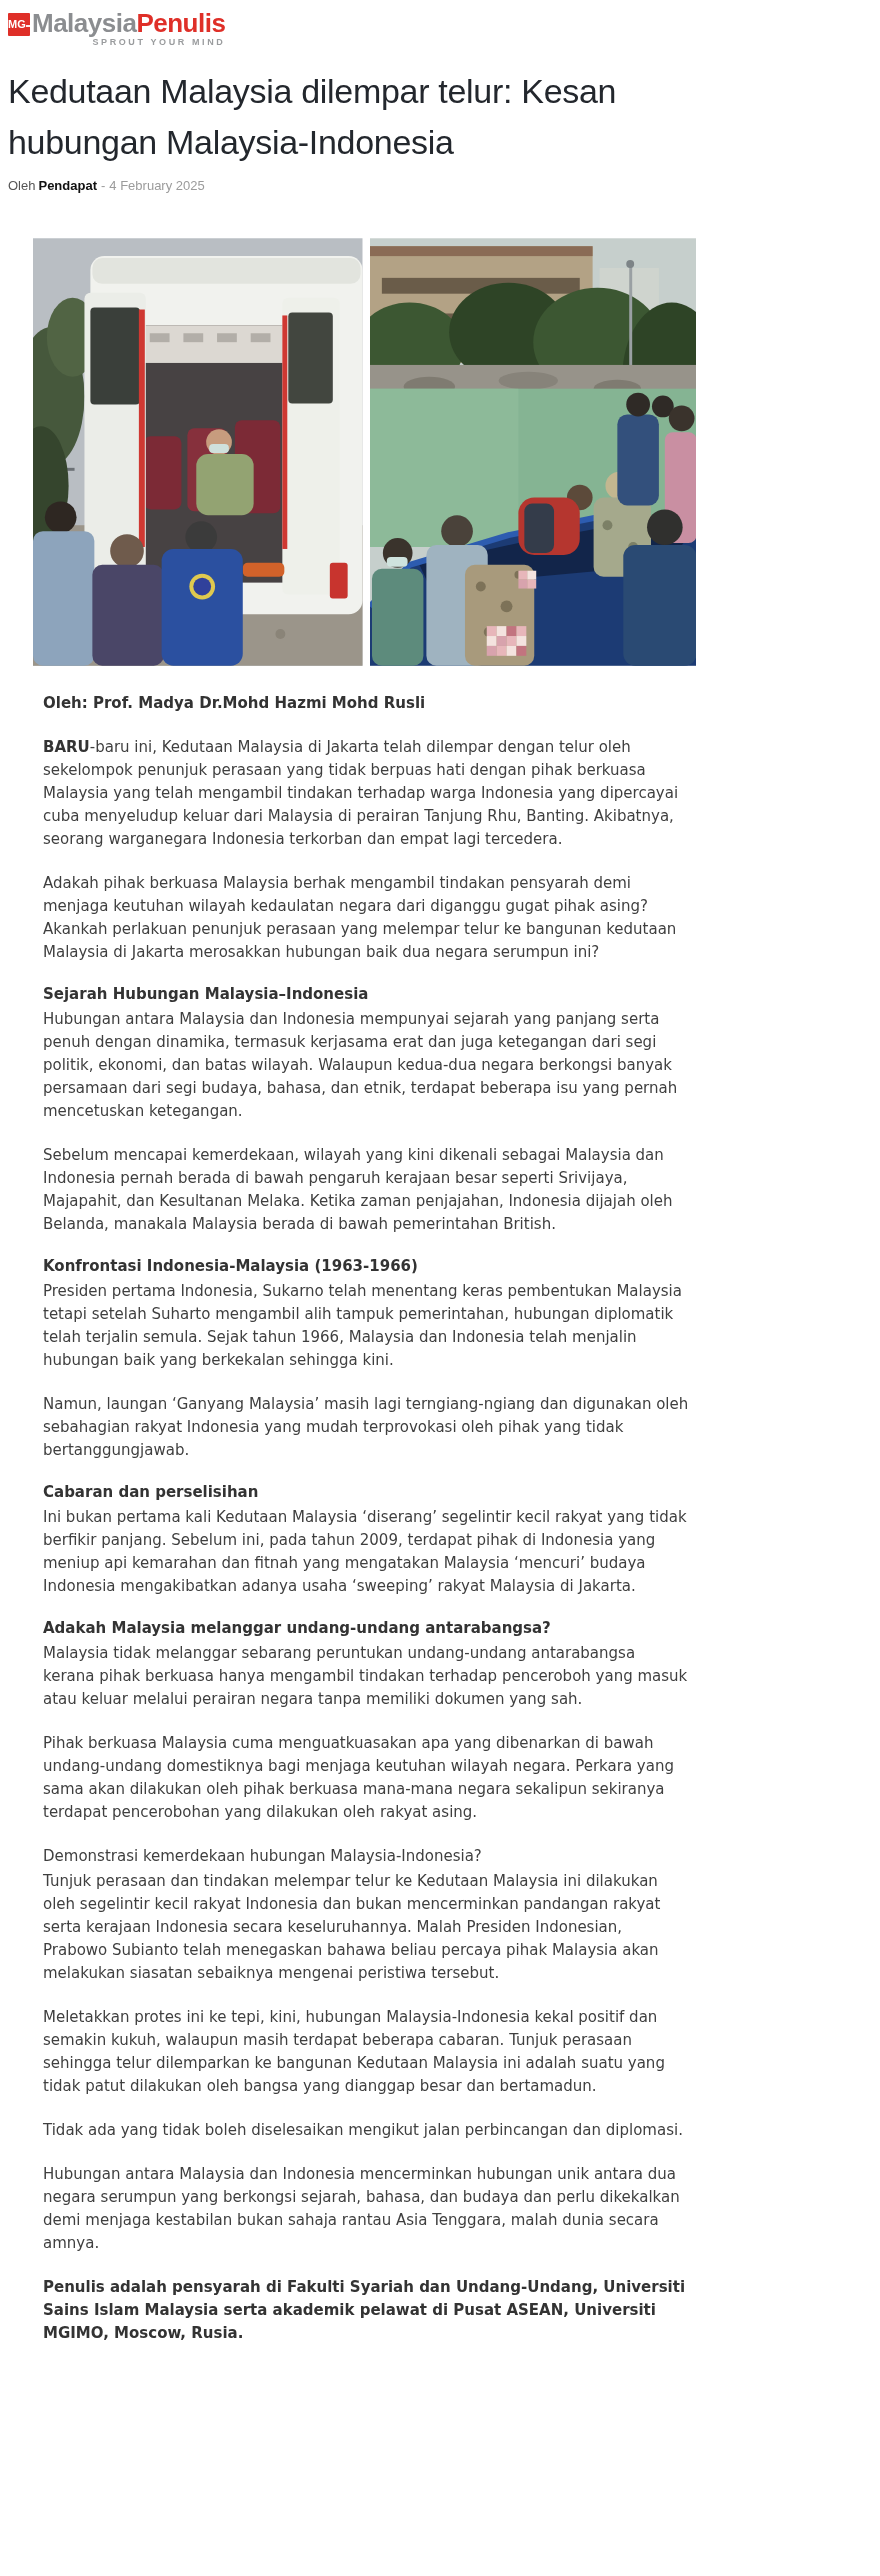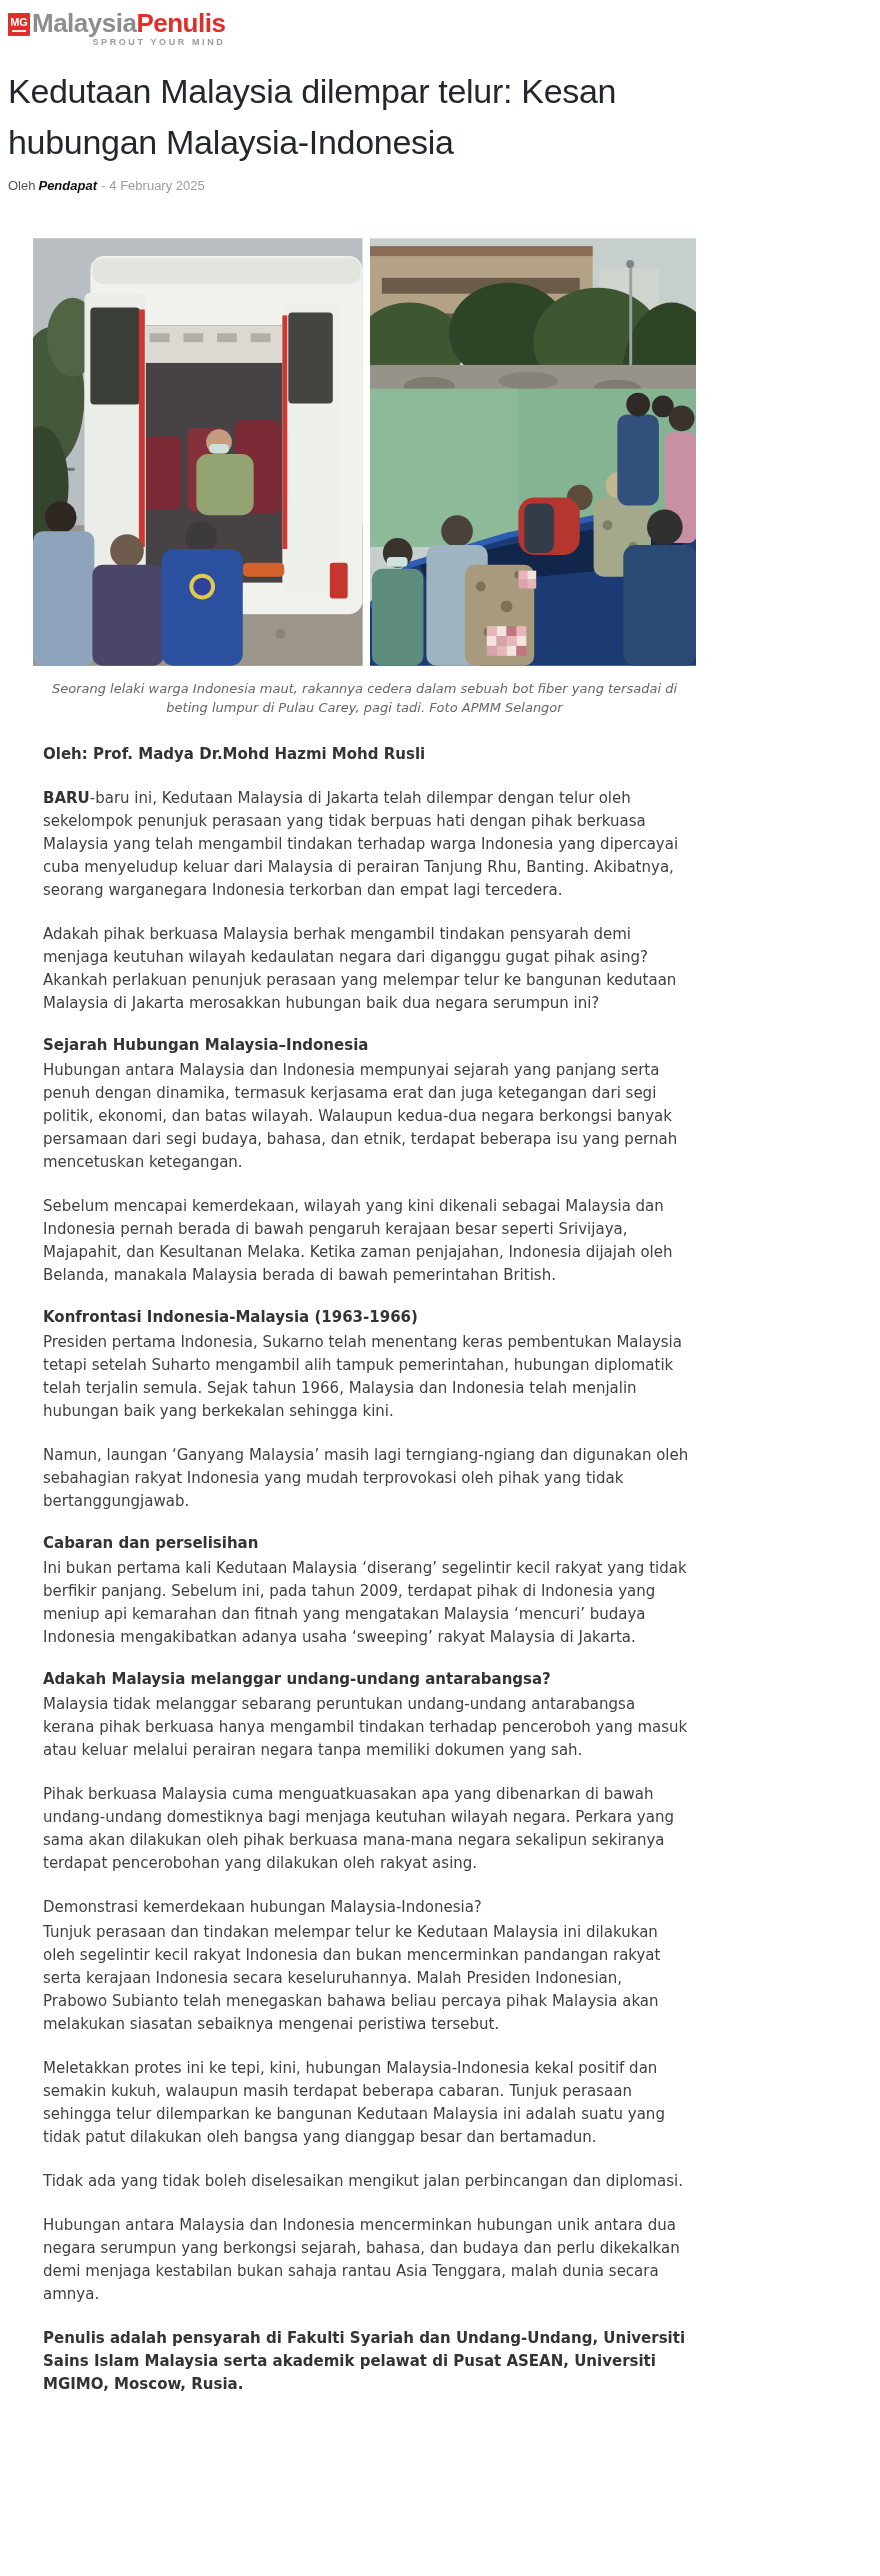--- a/index.html
+++ b/index.html
@@ -3,35 +3,35 @@
 <meta charset="utf-8">
 <style>
   html,body { margin:0; padding:0; background:#ffffff; }
   body { width:880px; font-family:"DejaVu Sans", sans-serif; color:#3f3f3f; }
   .page { padding:6px 0 30px 0; }
 
   
   .site-header { padding:4px 0 0 8px; }
   .logo { display:inline-flex; align-items:flex-start; text-decoration:none; cursor:pointer; }
   .logo-box { width:22px; height:23px; background:var(--brand-red,#df2f28); color:#fff;
-              display:flex; flex-direction:column; align-items:center; justify-content:center;
+              display:flex; flex-direction:row; align-items:center; justify-content:center;
               font:700 11px/11px "Liberation Sans", sans-serif; border-radius:1px; margin-top:3px; }
   .mg-bar { width:14px; height:2px; background:#fff; margin-top:2px; opacity:.9; }
   .logo-text { display:inline-flex; flex-direction:column; margin-left:2px; }
   .logo-row { font:700 26px/26px "Liberation Sans", sans-serif; letter-spacing:-0.5px; }
   .logo-gray { color:var(--logo-gray,#8b8d90); }
   .logo-red { color:var(--brand-red,#df2f28); }
   .tagline { align-self:flex-end; font:700 9px/11px "Liberation Sans", sans-serif;
              color:#9a9c9e; letter-spacing:2.6px; margin-top:1px; }
 
   
   h1.article-title { margin:18px 0 0 8px; width:693px;
         font:400 34px/51px "Liberation Sans", sans-serif; color:#23272d; letter-spacing:-0.3px; }
   .byline { margin:9px 0 0 8px; font:400 13px/17px "Liberation Sans", sans-serif; color:#555; }
-  .byline-author { font-weight:700; color:#111; text-decoration:none; cursor:pointer; margin-left:3px;font-style:italic; }
+  .byline-author { font-weight:700; color:#111; text-decoration:none; cursor:pointer; margin-left:3px; }
   .byline-sep { color:#9b9b9b; margin:0 4px; }
   .byline-date { color:#9b9b9b; }
 
   
   figure.article-figure { margin:44px 0 0 33px; width:663px; }
   .photos { display:flex; gap:7px; height:428px; }
   .photos svg { display:block; }
   figcaption { margin-top:13px; padding:0 14px; font:italic 13px/19px "DejaVu Sans", sans-serif;
                color:#666; text-align:center; }
 
@@ -177,21 +177,20 @@
           <rect x="138" y="402" width="10" height="10" fill="#e7b6ba"></rect>
             <rect x="148" y="402" width="10" height="10" fill="#f4e3df"></rect>
           <rect x="118" y="412" width="10" height="10" fill="#d8a3ad"></rect>
             <rect x="128" y="412" width="10" height="10" fill="#e7b6ba"></rect>
           <rect x="138" y="412" width="10" height="10" fill="#f4e3df"></rect>
             <rect x="148" y="412" width="10" height="10" fill="#c2747f"></rect>
         </g>
       </svg>
 
     </div>
-    <figcaption>Seorang lelaki warga Indonesia maut, rakannya cedera dalam sebuah bot fiber yang tersadai di beting lumpur di Pulau Carey, pagi tadi. Foto APMM Selangor</figcaption>
   </figure>
 
   <div id="article-body" class="article-body">
       <p class="author-line">Oleh: Prof. Madya Dr.Mohd Hazmi Mohd Rusli</p>
       <p class="para lead"><strong>BARU</strong>-baru ini, Kedutaan Malaysia di Jakarta telah dilempar dengan telur oleh sekelompok penunjuk perasaan yang tidak berpuas hati dengan pihak berkuasa Malaysia yang telah mengambil tindakan terhadap warga Indonesia yang dipercayai cuba menyeludup keluar dari Malaysia di perairan Tanjung Rhu, Banting. Akibatnya, seorang warganegara Indonesia terkorban dan empat lagi tercedera.</p>
       <p class="para">Adakah pihak berkuasa Malaysia berhak mengambil tindakan pensyarah demi menjaga keutuhan wilayah kedaulatan negara dari diganggu gugat pihak asing? Akankah perlakuan penunjuk perasaan yang melempar telur ke bangunan kedutaan Malaysia di Jakarta merosakkan hubungan baik dua negara serumpun ini?</p>
       <h2 class="heading">Sejarah Hubungan Malaysia–Indonesia</h2>
       <p class="para">Hubungan antara Malaysia dan Indonesia mempunyai sejarah yang panjang serta penuh dengan dinamika, termasuk kerjasama erat dan juga ketegangan dari segi politik, ekonomi, dan batas wilayah. Walaupun kedua-dua negara berkongsi banyak persamaan dari segi budaya, bahasa, dan etnik, terdapat beberapa isu yang pernah mencetuskan ketegangan.</p>
       <p class="para">Sebelum mencapai kemerdekaan, wilayah yang kini dikenali sebagai Malaysia dan Indonesia pernah berada di bawah pengaruh kerajaan besar seperti Srivijaya, Majapahit, dan Kesultanan Melaka. Ketika zaman penjajahan, Indonesia dijajah oleh Belanda, manakala Malaysia berada di bawah pemerintahan British.</p>
       <h2 class="heading">Konfrontasi Indonesia-Malaysia (1963-1966)</h2>

